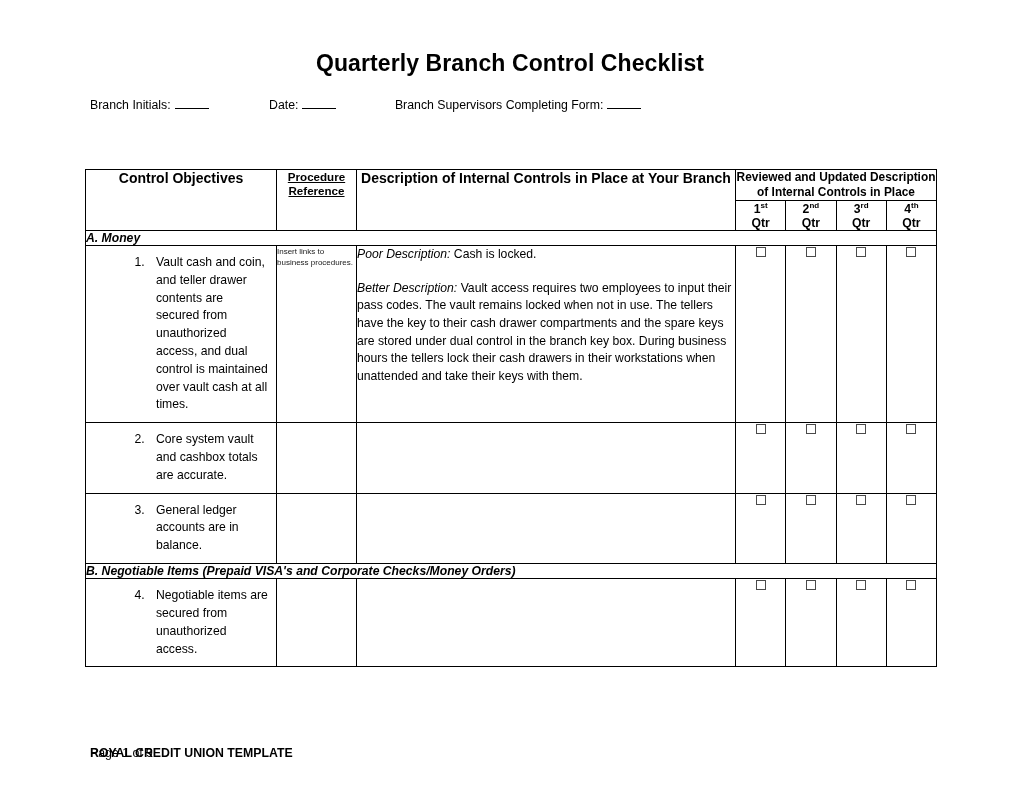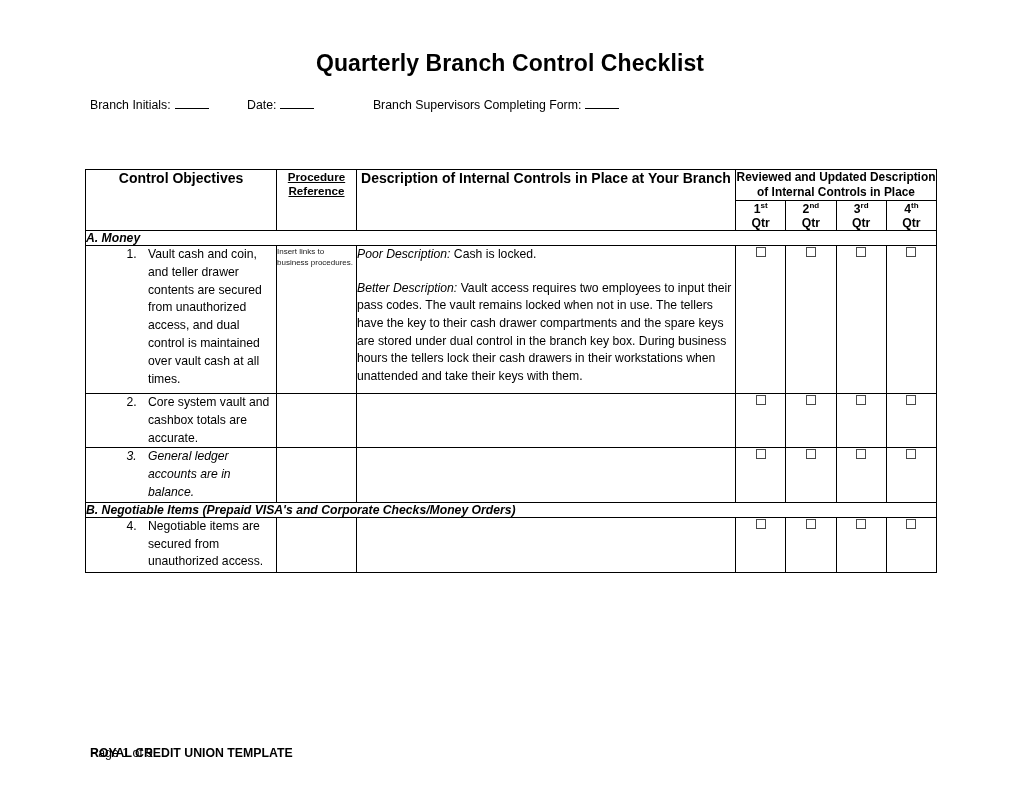--- a/index.html
+++ b/index.html
@@ -38,21 +38,21 @@
   
   .meta-line {
     position: absolute;
     left: 90px;
     top: 97px;
     width: 860px;
     font-size: 12.3px;
     white-space: nowrap;
   }
   .meta-seg { display: inline-block; }
-  .meta-seg.date { margin-left: 35px; }
+  .meta-seg.date { margin-left: 57px; }
   .meta-seg.sup  { margin-left: 55px; }
   .blank-line {
     display: inline-block;
     border-bottom: 1.4px solid #000;
     height: 11px;
     vertical-align: baseline;
     margin-left: 4px;
   }
   .blank-sm { width: 34px; }
 
@@ -122,21 +122,21 @@
     padding: 3px 0 4px 7px;
     vertical-align: middle;
     white-space: nowrap;
   }
 
   
   td.obj {
     padding: 6px 6px 7px 2px;
   }
   ol.obj-list {
-    margin: 0;
+    margin: 8px;
     padding: 0 0 0 54px;
     list-style-position: outside;
     font-size: 12.2px;
     line-height: 1.46;
   }
   ol.obj-list li { padding-left: 8px; }
 
   td.proc {
     padding: 5px 5px 5px 6px;
     font-size: 8px;
@@ -162,21 +162,21 @@
     width: 10px;
     height: 10px;
     border: 1.6px solid #4a4a4a;
     background: #ffffff;
     box-sizing: border-box;
   }
 
   
   tr.r1 td { height: 147px; }
   tr.r2 td { height: 53px; }
-  tr.r3 td { height: 53px; font-style: italic; }
+  tr.r3 td { height: 53px; }
   tr.r4 td { height: 54px; }
 
   
   .footer {
     position: absolute;
     left: 90px;
     top: 746px;
     width: 855px;
     font-size: 12.3px;
   }

